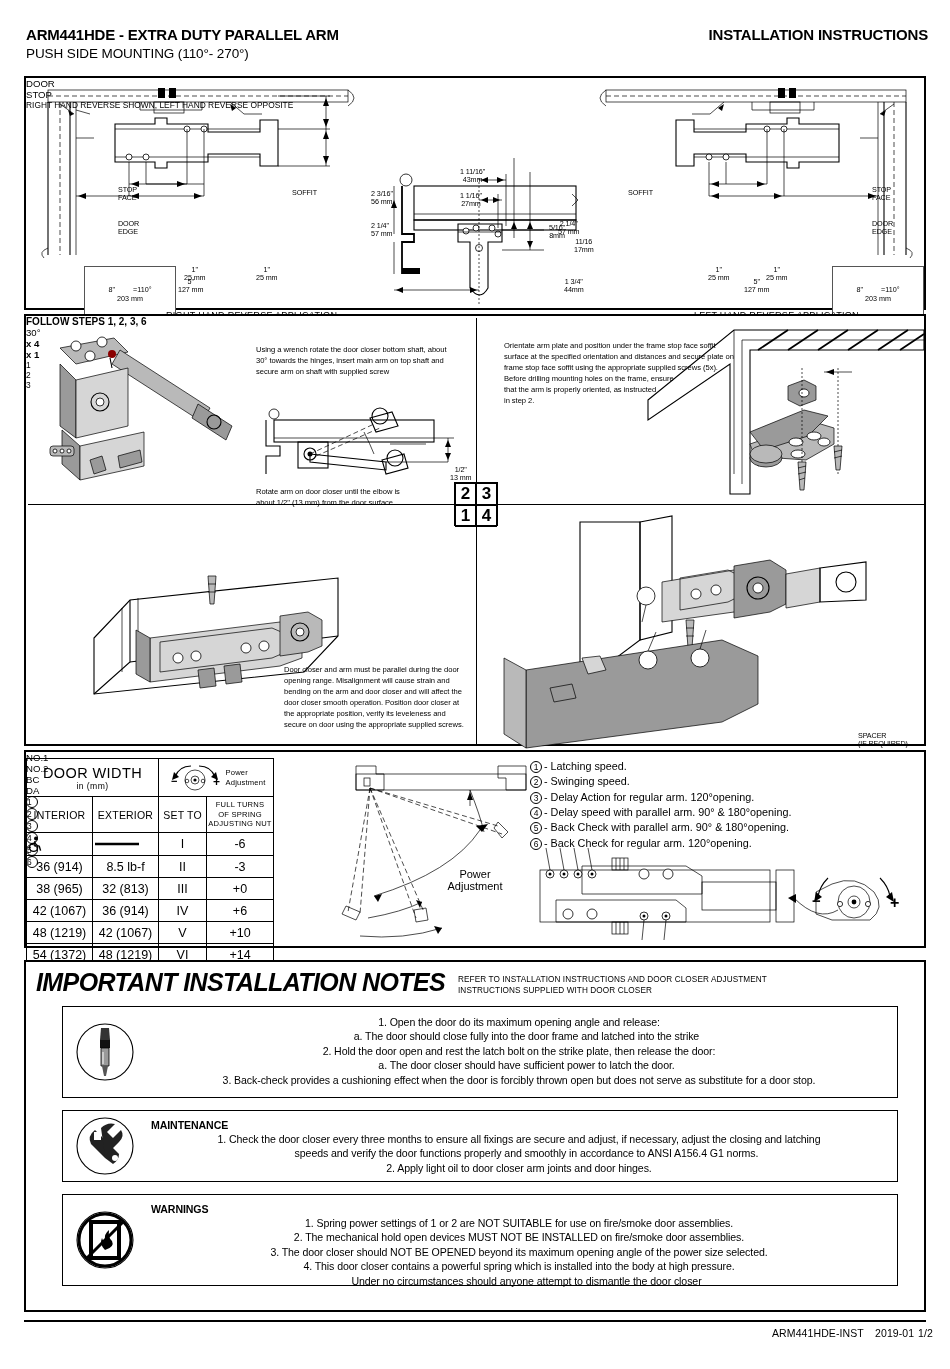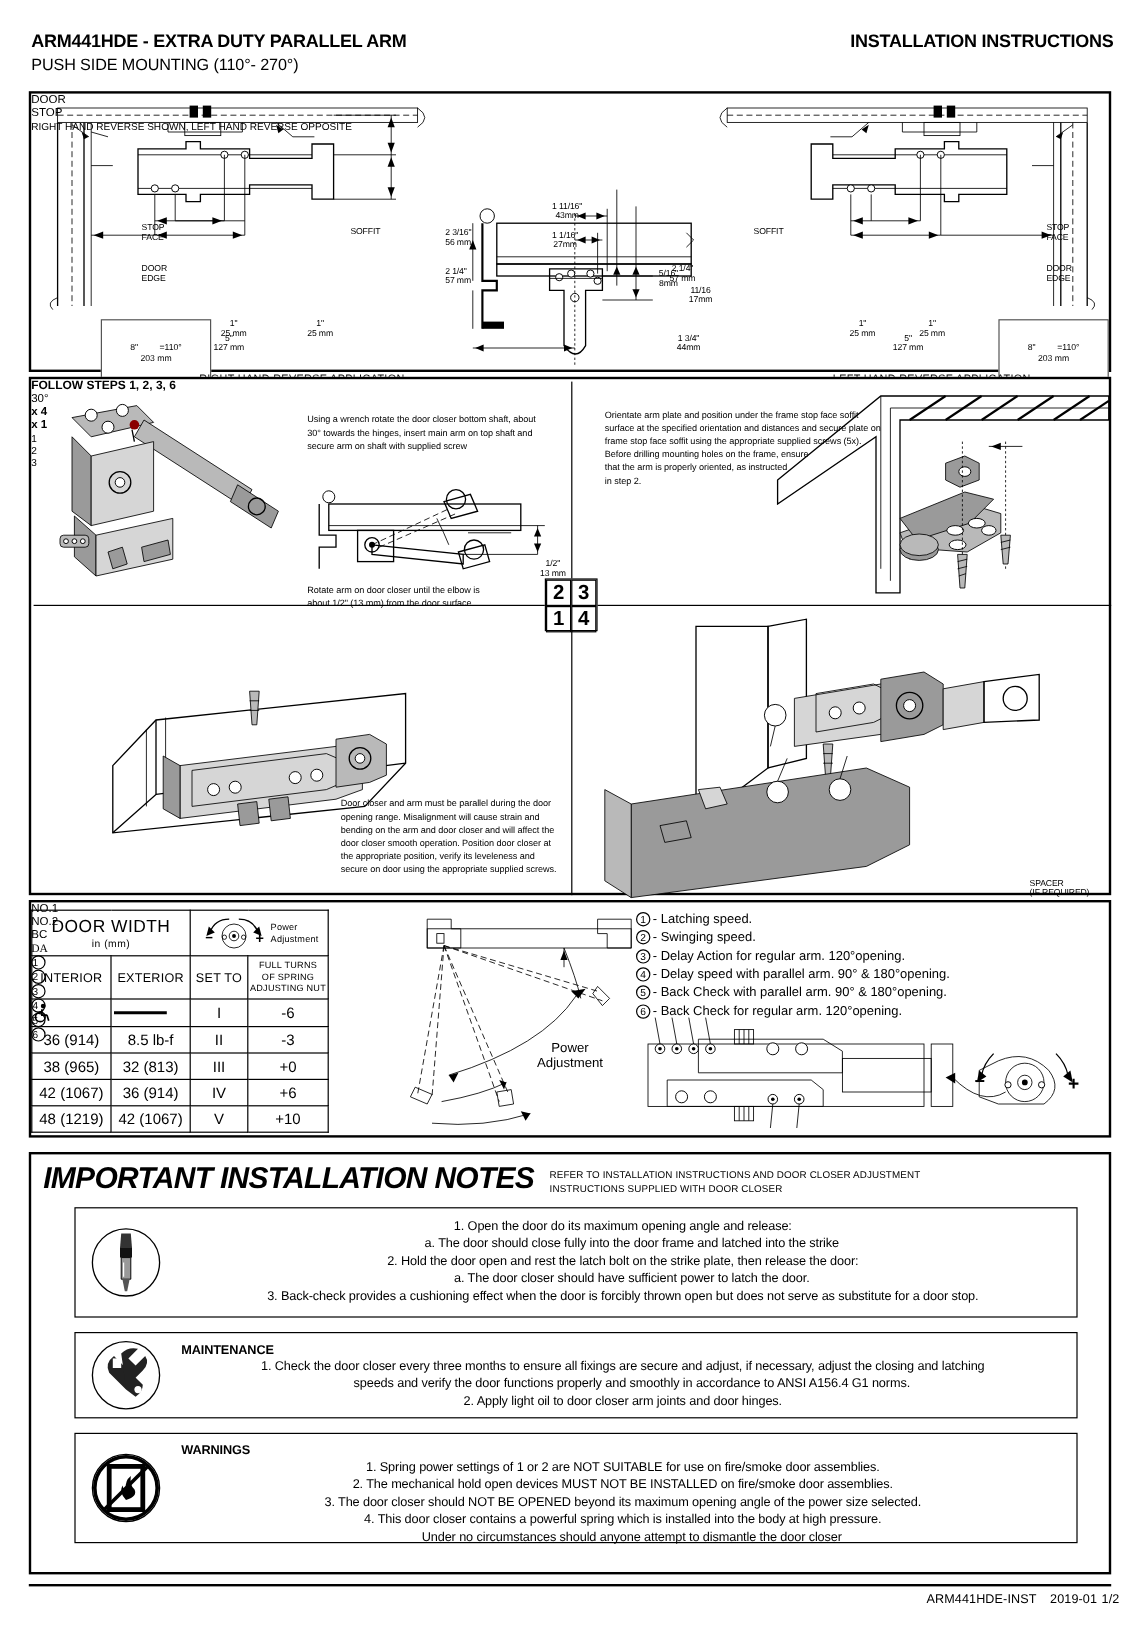--- a/index.html
+++ b/index.html
@@ -586,20 +586,26 @@
         <td>36 (914)</td>
         <td>IV</td>
         <td>+6</td>
       </tr>
       <tr>
         <td>48 (1219)</td>
         <td>42 (1067)</td>
         <td>V</td>
         <td>+10</td>
       </tr>
+      <tr>
+        <td>54 (1372)</td>
+        <td>48 (1219)</td>
+        <td>VI</td>
+        <td>+14</td>
+      </tr>
     </tbody>
       </table>
 
     <svg style="position:absolute; left:286px; top:8px;" width="200" height="185" viewBox="0 0 200 185">
       <rect x="44" y="14" width="170" height="16" class="ln thin" fill="#fff"></rect>
       <path d="M44 6 L64 6 L64 14 L72 14 L72 30 L44 30 Z" class="ln thin" fill="#fff"></path>
       <path d="M186 6 L214 6 L214 30 L194 30 L194 18 L186 18 Z" class="ln thin" fill="#fff"></path>
       <rect x="52" y="18" width="6" height="8" class="ln thin" fill="#fff"></rect>
 
       <g class="ln thin dash">
@@ -621,21 +627,21 @@
       <polygon points="170,72 164,66 176,64" fill="#000"></polygon>
       <polygon points="62,136 70,134 66,142" fill="#000"></polygon>
       <path d="M110 142 Q90 152 56 158" class="ln thin"></path>
       <polygon points="110,142 104,140 108,148" fill="#000"></polygon>
       <path d="M130 168 Q92 180 48 176" class="ln thin"></path>
       <polygon points="130,168 122,166 126,174" fill="#000"></polygon>
     </svg>
     <div class="lbl10" style="left:464px; top:60px;">NO.1</div>
     <div class="lbl10" style="left:418px; top:128px;">NO.2</div>
     <div class="lbl10" style="left:374px; top:164px;">BC</div>
-    <div class="lbl10" style="left:392px; top:184px;font-family:Liberation Serif, serif;">DA</div>
+    <div class="lbl10" style="left:392px; top:184px;">DA</div>
 
     <div class="legend" style="left:504px; top:7px;">
       <div class="row">
         <span class="cnum">1</span><span>- Latching speed.</span>
       </div>
       <div class="row">
         <span class="cnum">2</span><span>- Swinging speed.</span>
       </div>
       <div class="row">
         <span class="cnum">3</span><span>- Delay Action for regular arm. 120°opening.</span>

